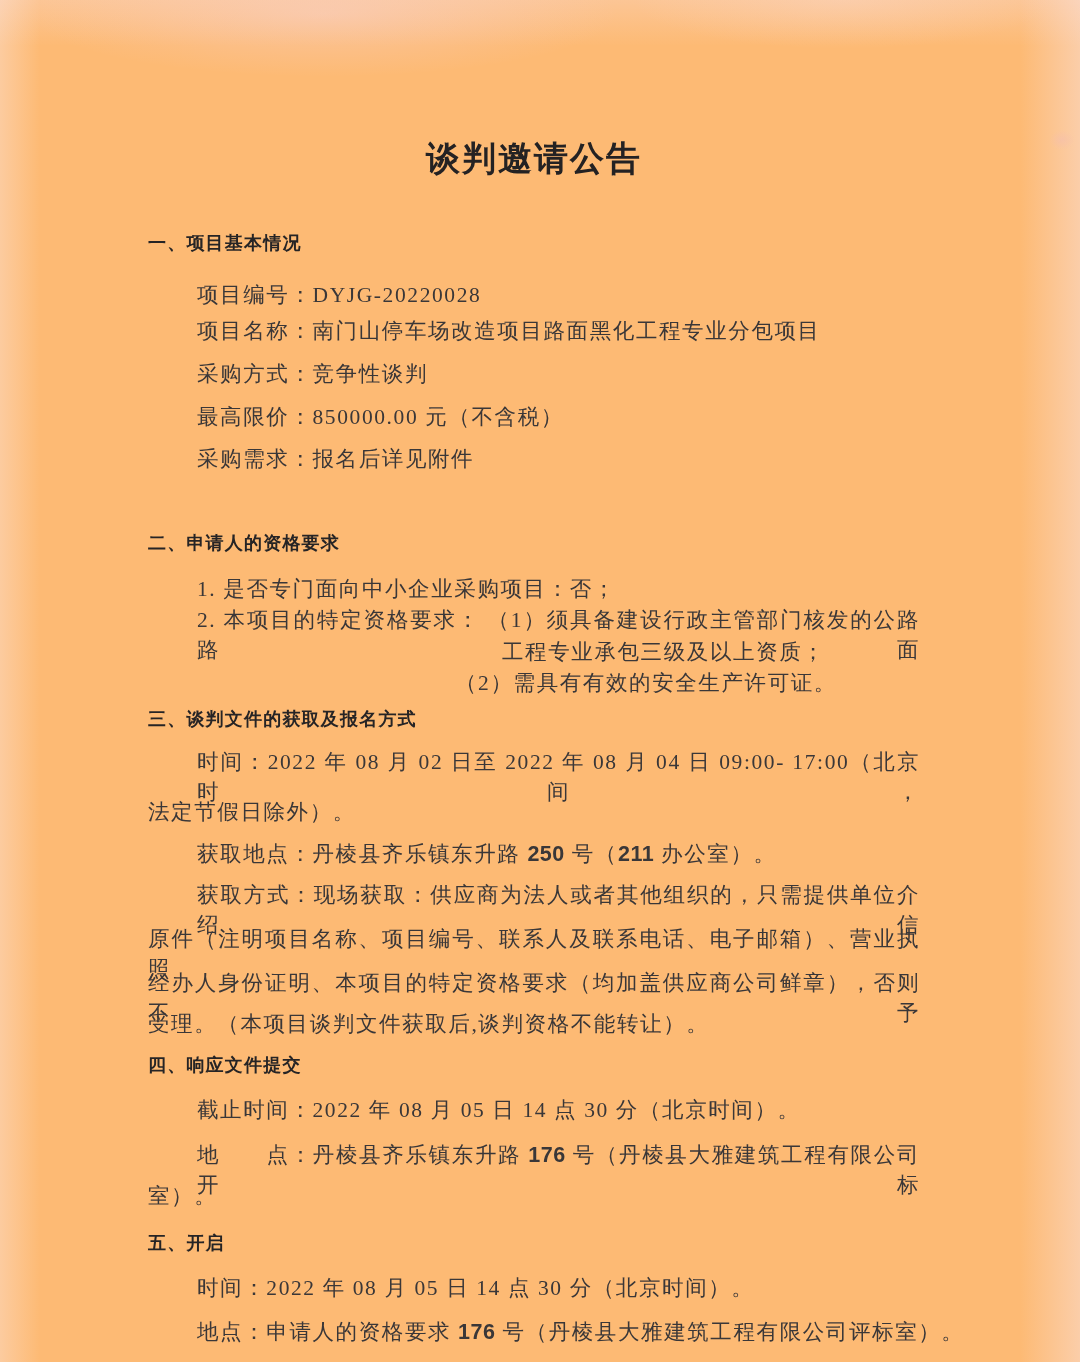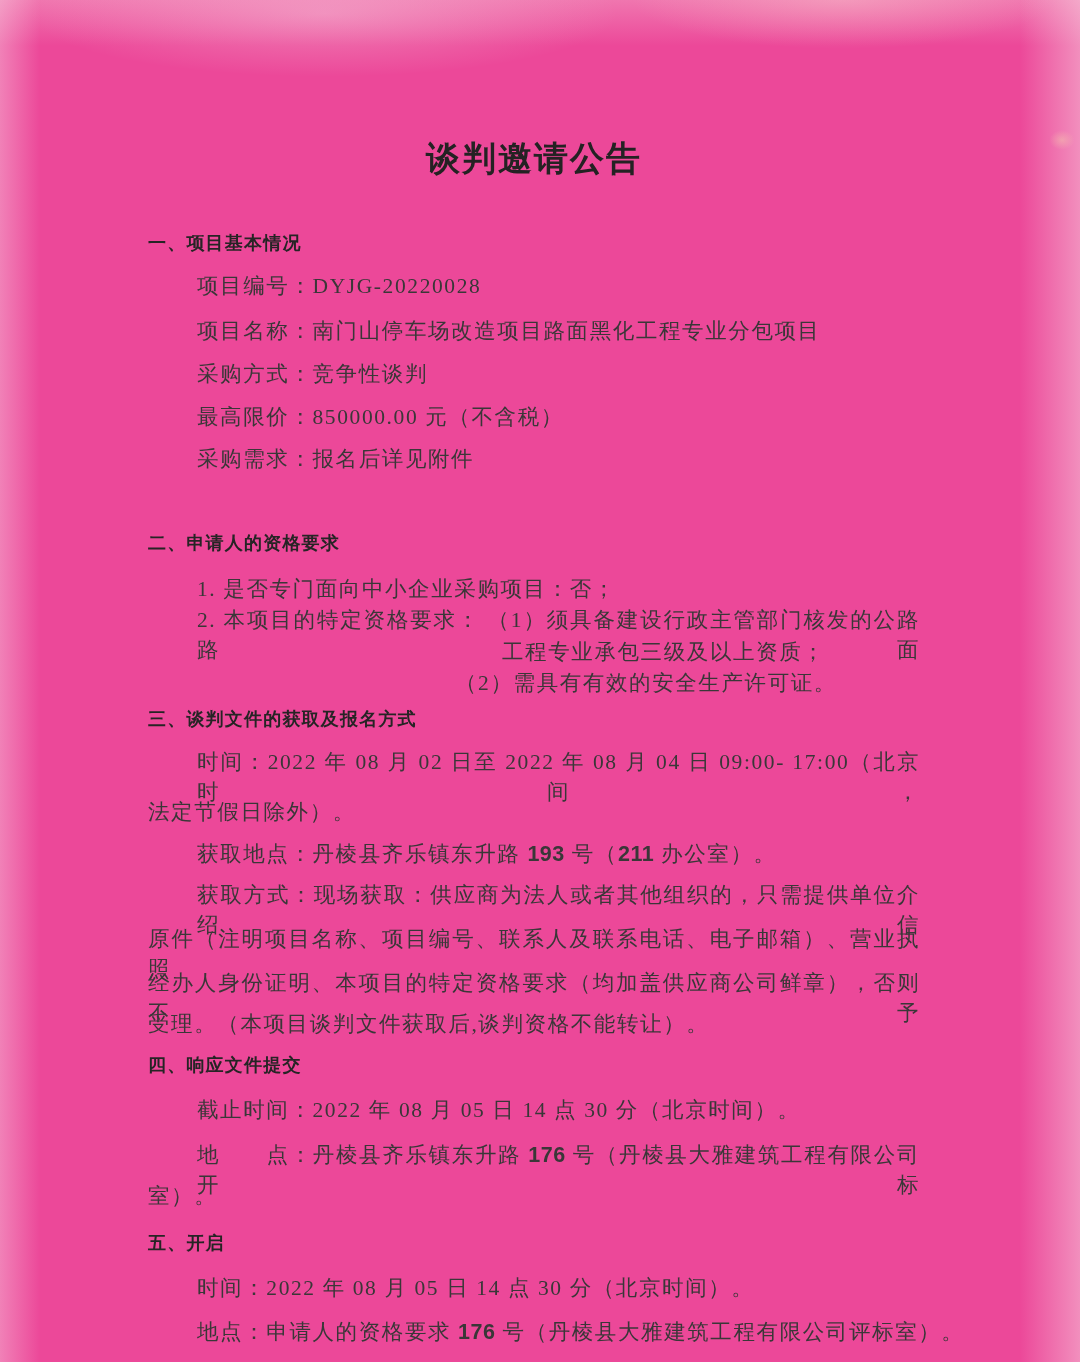--- a/index.html
+++ b/index.html
@@ -1,20 +1,20 @@
 <!DOCTYPE html>
 <html><head>
 <meta charset="utf-8">
 <style>
   html,body{margin:0;padding:0;background:#e9e9e9;}
   .page{
     position:relative;
     width:1080px;height:1362px;
     margin:0 auto;
-    background:#ec4899;
+    background:#fdba74;
     overflow:hidden;
     font-family:"Liberation Serif","DejaVu Serif",serif;
     color:#3a3738;
   }
   
   .page::before{
     content:"";position:absolute;inset:0;pointer-events:none;
     background:
       radial-gradient(420px 90px at 30% 1%, rgba(246,214,226,0.38), rgba(246,214,226,0) 70%),
       radial-gradient(300px 70px at 78% 0%, rgba(250,219,210,0.35), rgba(250,219,210,0) 70%),
@@ -60,36 +60,36 @@
   }
 </style>
 </head>
 <body>
 
 <div class="page">
 
   <div class="doc-title">谈判邀请公告</div>
 
   <div class="line heading" style="top:228px">一、项目基本情况</div>
-  <div class="line indent" style="top:271px">项目编号：DYJG-20220028</div>
+  <div class="line indent" style="top:280px">项目编号：DYJG-20220028</div>
   <div class="line indent" style="top:316px">项目名称：南门山停车场改造项目路面黑化工程专业分包项目</div>
   <div class="line indent" style="top:359px">采购方式：竞争性谈判</div>
   <div class="line indent" style="top:402px">最高限价：850000.00 元（不含税）</div>
   <div class="line indent" style="top:444px">采购需求：报名后详见附件</div>
 
   <div class="line heading" style="top:528px">二、申请人的资格要求</div>
   <div class="line indent" style="top:574px">1. 是否专门面向中小企业采购项目：否；</div>
   <div class="line indent stretch" style="top:605px">2. 本项目的特定资格要求： （1）须具备建设行政主管部门核发的公路路面</div>
   <div class="line sub2" style="top:637px">工程专业承包三级及以上资质；</div>
   <div class="line sub1" style="top:668px">（2）需具有有效的安全生产许可证。</div>
 
   <div class="line heading" style="top:704px">三、谈判文件的获取及报名方式</div>
   <div class="line indent stretch" style="top:747px">时间：2022 年 08 月 02 日至 2022 年 08 月 04 日 09:00- 17:00（北京时间，</div>
   <div class="line flush" style="top:797px">法定节假日除外）。</div>
-  <div class="line indent" style="top:839px"><span>获取地点：丹棱县齐乐镇东升路 </span><span class="num">193</span><span> 号（</span><span class="num">211</span><span> 办公室）。</span></div>
+  <div class="line indent" style="top:839px"><span>获取地点：丹棱县齐乐镇东升路 </span><span class="num">250</span><span> 号（</span><span class="num">211</span><span> 办公室）。</span></div>
   <div class="line flush stretch" style="top:924px">原件（注明项目名称、项目编号、联系人及联系电话、电子邮箱）、营业执照、</div>
   <div class="line indent stretch" style="top:880px">获取方式：现场获取：供应商为法人或者其他组织的，只需提供单位介绍信</div>
   <div class="line flush" style="top:1009px">受理。（本项目谈判文件获取后,谈判资格不能转让）。</div>
   <div class="line flush stretch" style="top:968px">经办人身份证明、本项目的特定资格要求（均加盖供应商公司鲜章），否则不予</div>
 
   <div class="line heading" style="top:1050px">四、响应文件提交</div>
   <div class="line indent" style="top:1095px">截止时间：2022 年 08 月 05 日 14 点 30 分（北京时间）。</div>
   <div class="line indent stretch" style="top:1140px"><span>地　　点：丹棱县齐乐镇东升路 </span><span class="num">176</span><span> 号（丹棱县大雅建筑工程有限公司开标</span></div>
   <div class="line flush" style="top:1181px">室）。</div>
 

